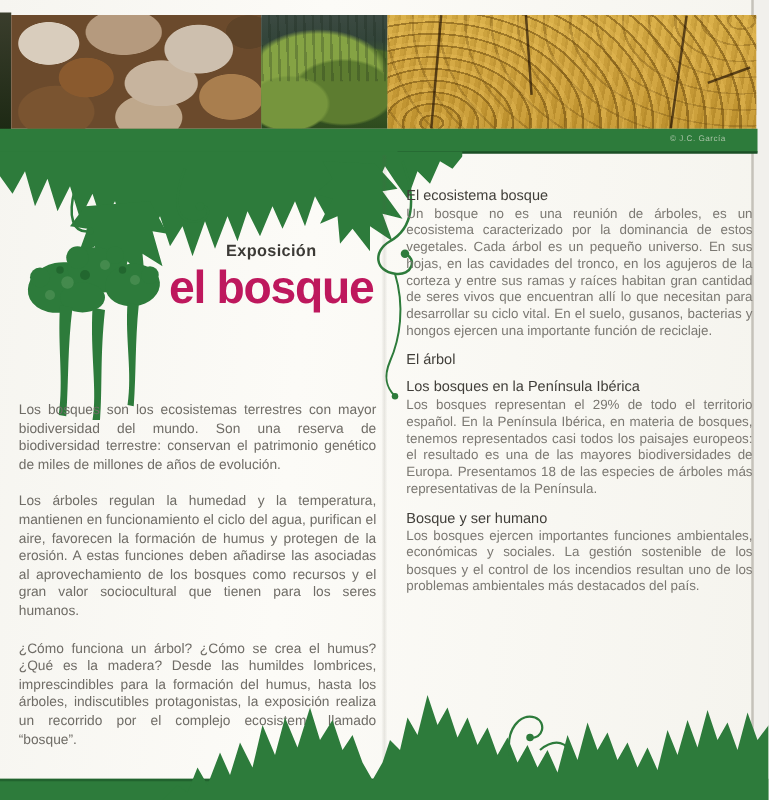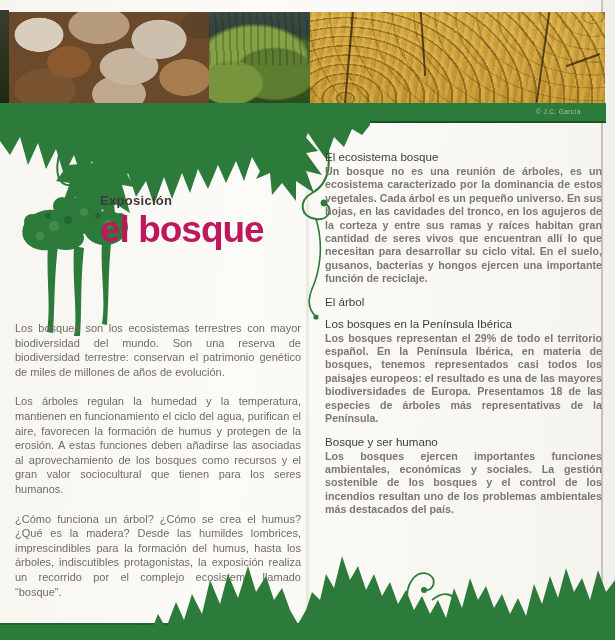--- a/index.html
+++ b/index.html
@@ -51,34 +51,34 @@
   .band-underline{position:absolute;left:318px;top:121px;width:288px;height:2px;background:#1b4f26;}
   .credit{position:absolute;left:536px;top:108px;font-size:6.5px;color:#a9c4a7;letter-spacing:.4px;}
 
   .fringe-svg{position:absolute;left:0;top:121px;}
   .bottom-svg{position:absolute;left:0;top:540px;}
   .fold{position:absolute;left:305px;top:124px;width:5px;height:498px;
         background:linear-gradient(90deg,transparent,rgba(90,85,70,.12),transparent);}
 
   
   .trees-svg{position:absolute;left:18px;top:186px;}
-  .cover-head{position:absolute;left:100px;top:193px;width:190px;text-align:left;}
+  .cover-head{position:absolute;left:122px;top:193px;width:190px;text-align:center;}
   .kicker{font-size:13px;font-weight:700;color:#3c3a36;letter-spacing:.3px;}
   .title{font-size:37px;font-weight:600;color:#be185d;letter-spacing:-1px;margin-top:1px;}
   .tagline{font-size:15.5px;font-weight:700;font-style:italic;color:#f0a50a;
            margin-top:13px;letter-spacing:.3px;}
   .cover-text{position:absolute;left:15px;top:321px;width:286px;color:#6f6c66;
            font-size:11px;line-height:14.6px;text-align:justify;}
   .cover-text p{margin:0 0 15px 0;}
 
   
   .inside-col{position:absolute;left:325px;top:150px;width:277px;}
   .section{margin-bottom:9px;}
   .section h3{margin:0 0 2px 0;font-size:11.6px;font-weight:400;color:#403e39;}
-  .section p{margin:0;font-size:10.7px;line-height:13.4px;color:#7b7872;text-align:justify;font-weight:bold;}
+  .section p{margin:0;font-size:10.7px;line-height:13.4px;color:#7b7872;text-align:justify;}
 </style>
 </head>
 <body>
 
 <div class="scan">
   <div class="paper"></div>
   <div class="scan-right"></div>
   <div class="page-edge"></div>
   <div class="left-dark-strip"></div>
 

